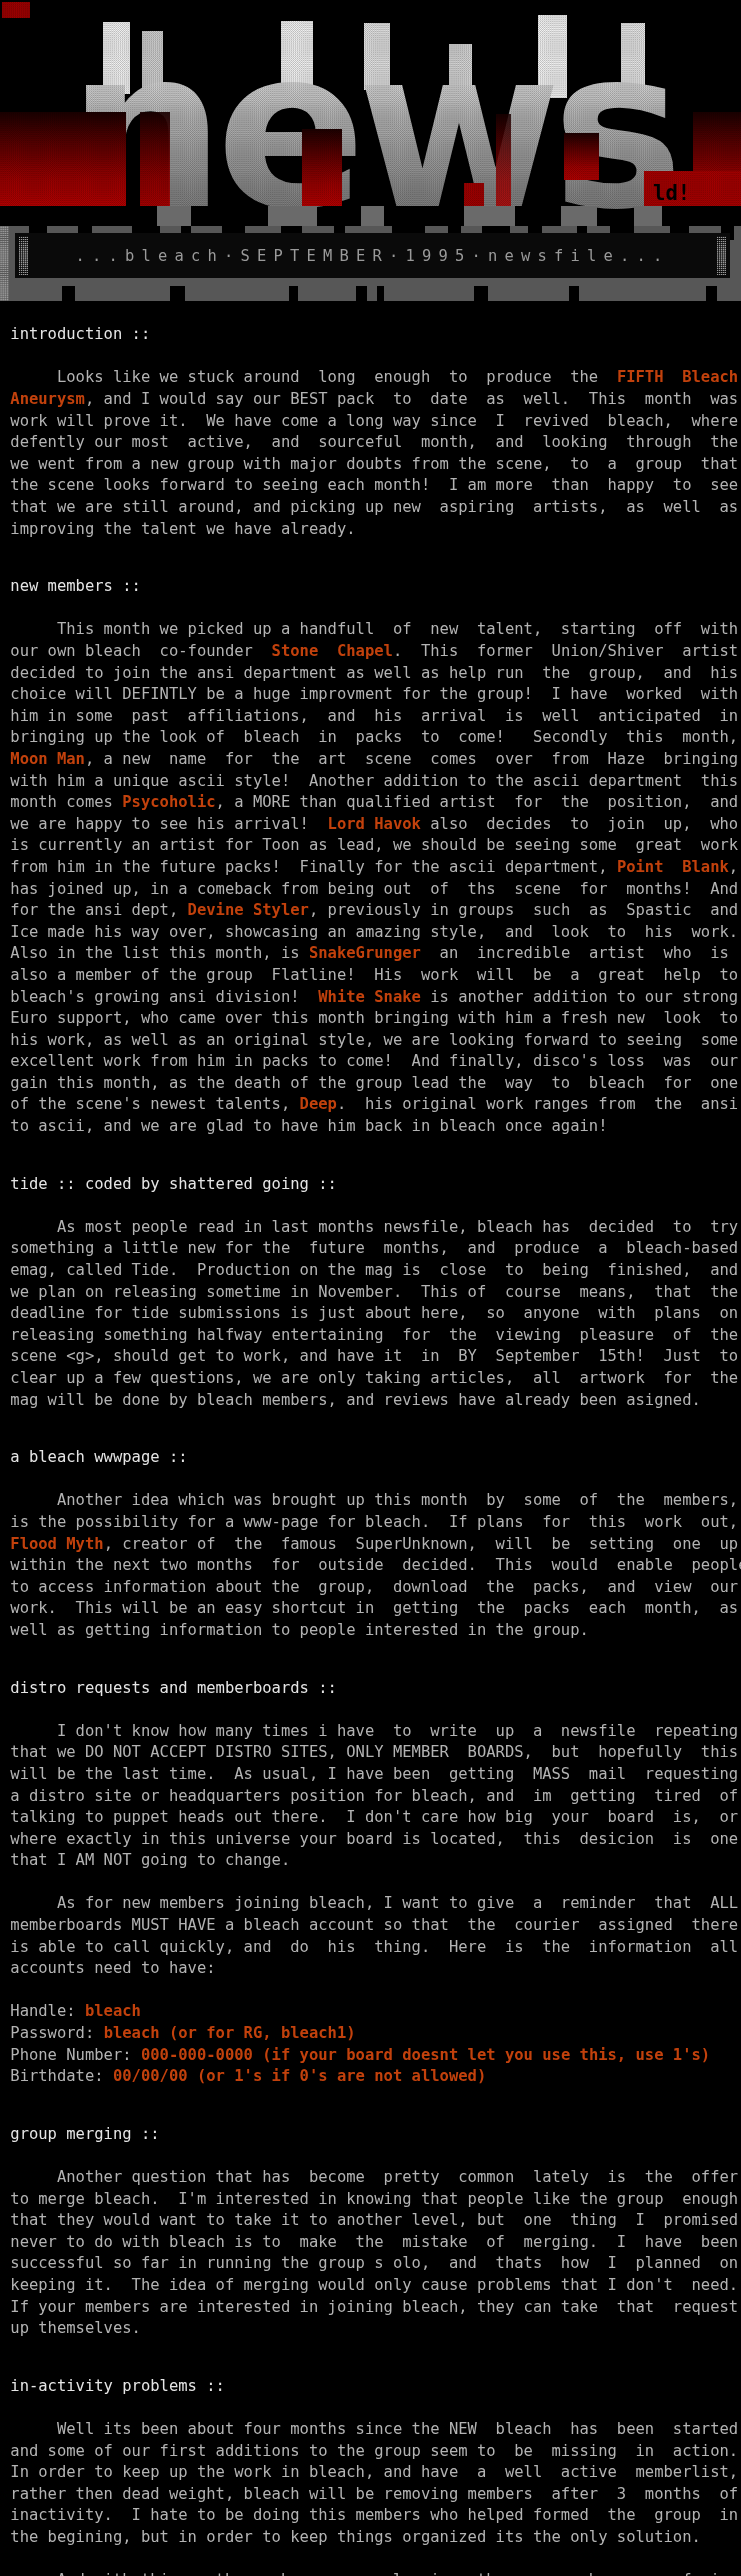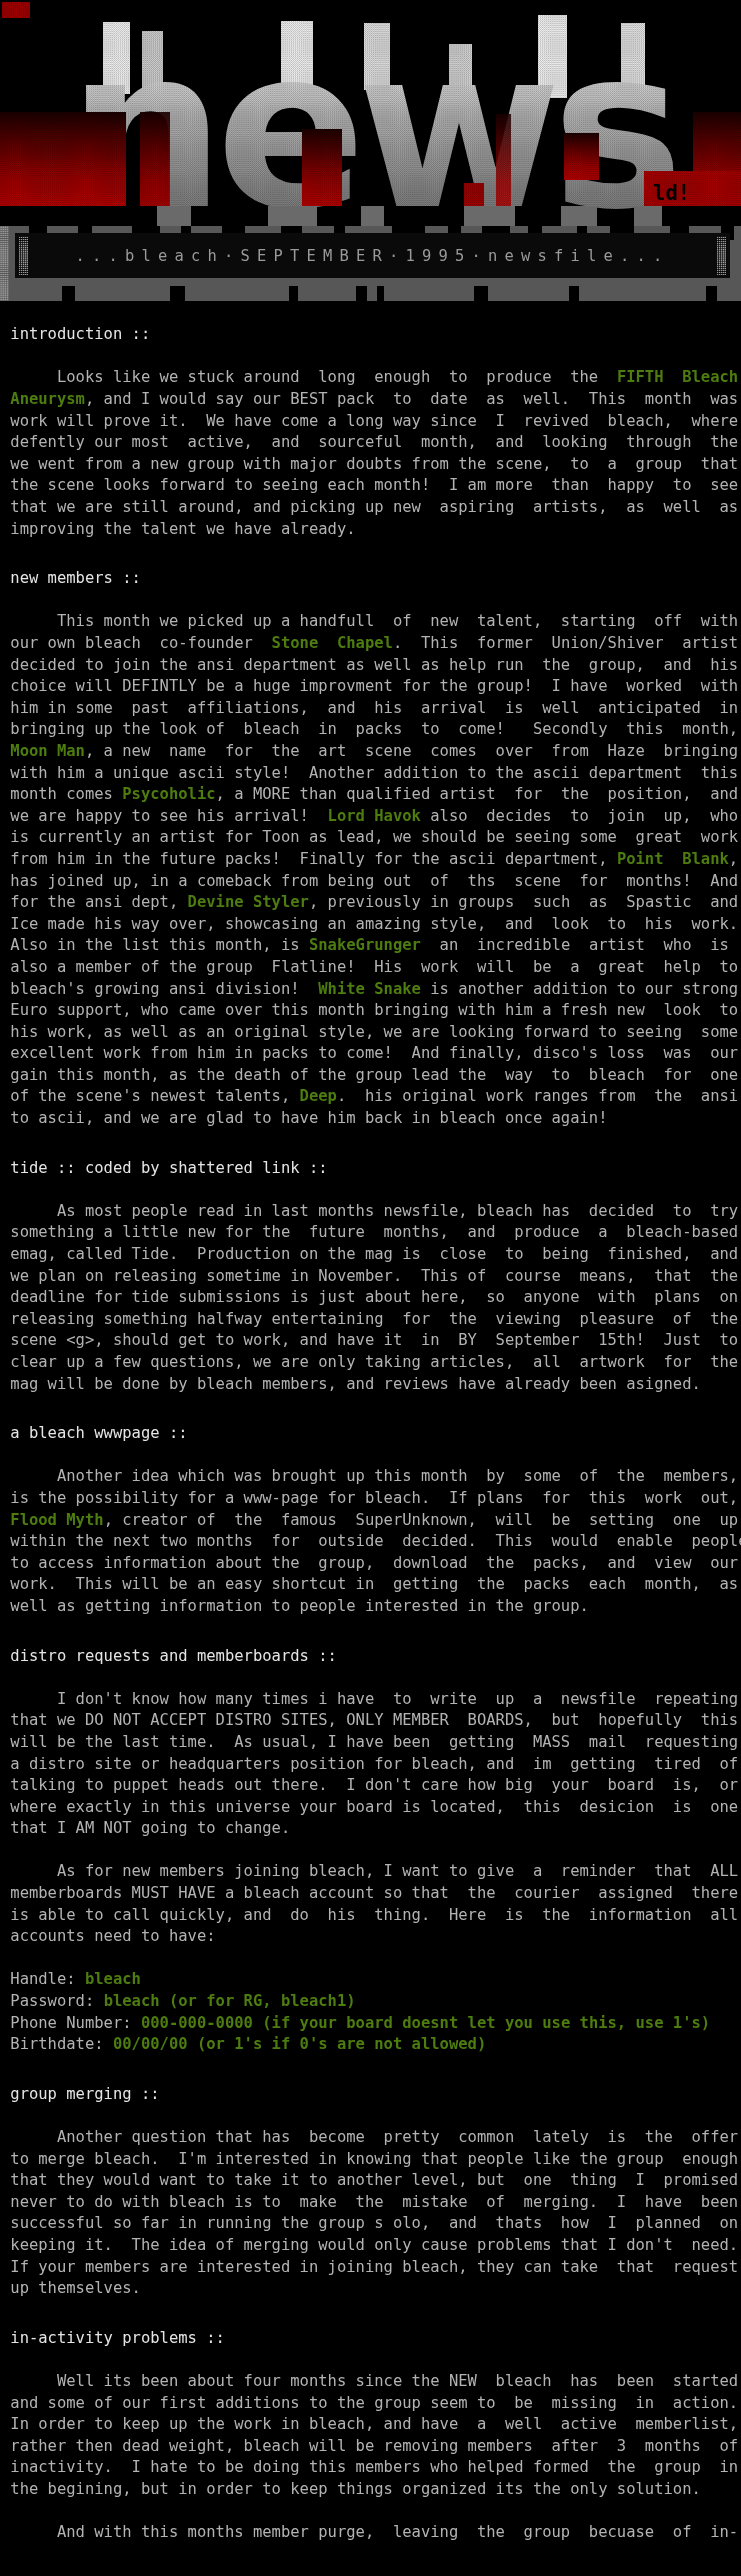--- a/index.html
+++ b/index.html
@@ -4,23 +4,23 @@
 <style>
   html,body{margin:0;padding:0;background:#000;}
   body{width:742px;overflow-x:hidden;font-family:"DejaVu Sans Mono",monospace;}
   .ansi-header{position:relative;width:742px;height:314px;background:#c4b5fd;}
   .ansi-header svg{display:block;}
   main{padding:10.3px 0 15.5px 10.3px;}
   .line,.heading{white-space:pre;font-size:15.5px;line-height:21.6px;height:21.6px;margin:0;padding:0;font-weight:normal;}
   .heading{color:#e5e5e5;margin:0 0 21.6px 0;}
   .para{margin:0;}
   .para+.para{margin-top:21.6px;}
-  .nf-section+.nf-section{margin-top:28px;}
+  .nf-section+.nf-section{margin-top:36px;}
   .seg-g{color:#b3b3b3;}
-  .seg-w{color:#4d7c0f;font-weight:bold;}
+  .seg-w{color:#c2410c;font-weight:bold;}
 </style>
 </head>
 <body>
 
 <header class="ansi-header">
   <svg width="742" height="314" viewBox="0 0 1440 610" shape-rendering="crispEdges">
     <defs>
       <linearGradient id="gword" x1="0" y1="0" x2="0" y2="1">
         <stop offset="0" stop-color="#ffffff"></stop>
         <stop offset="0.22" stop-color="#ededed"></stop>
@@ -147,21 +147,21 @@
         <div class="line"><span class="seg-g">bleach's growing ansi division!  </span><span class="seg-w">White Snake</span><span class="seg-g"> is another addition to our strong</span></div>
         <div class="line"><span class="seg-g">Euro support, who came over this month bringing with him a fresh new  look  to</span></div>
         <div class="line"><span class="seg-g">his work, as well as an original style, we are looking forward to seeing  some</span></div>
         <div class="line"><span class="seg-g">excellent work from him in packs to come!  And finally, disco's loss  was  our</span></div>
         <div class="line"><span class="seg-g">gain this month, as the death of the group lead the  way  to  bleach  for  one</span></div>
         <div class="line"><span class="seg-g">of the scene's newest talents, </span><span class="seg-w">Deep</span><span class="seg-g">.  his original work ranges from  the  ansi</span></div>
         <div class="line"><span class="seg-g">to ascii, and we are glad to have him back in bleach once again!</span></div>
       </div>
     </section>
     <section class="nf-section">
-      <h2 class="heading">tide :: coded by shattered link ::</h2>
+      <h2 class="heading">tide :: coded by shattered going ::</h2>
       <div class="para">
         <div class="line"><span class="seg-g">     As most people read in last months newsfile, bleach has  decided  to  try</span></div>
         <div class="line"><span class="seg-g">something a little new for the  future  months,  and  produce  a  bleach-based</span></div>
         <div class="line"><span class="seg-g">emag, called Tide.  Production on the mag is  close  to  being  finished,  and</span></div>
         <div class="line"><span class="seg-g">we plan on releasing sometime in November.  This of  course  means,  that  the</span></div>
         <div class="line"><span class="seg-g">deadline for tide submissions is just about here,  so  anyone  with  plans  on</span></div>
         <div class="line"><span class="seg-g">releasing something halfway entertaining  for  the  viewing  pleasure  of  the</span></div>
         <div class="line"><span class="seg-g">scene &lt;g&gt;, should get to work, and have it  in  BY  September  15th!  Just  to</span></div>
         <div class="line"><span class="seg-g">clear up a few questions, we are only taking articles,  all  artwork  for  the</span></div>
         <div class="line"><span class="seg-g">mag will be done by bleach members, and reviews have already been asigned.</span></div>

